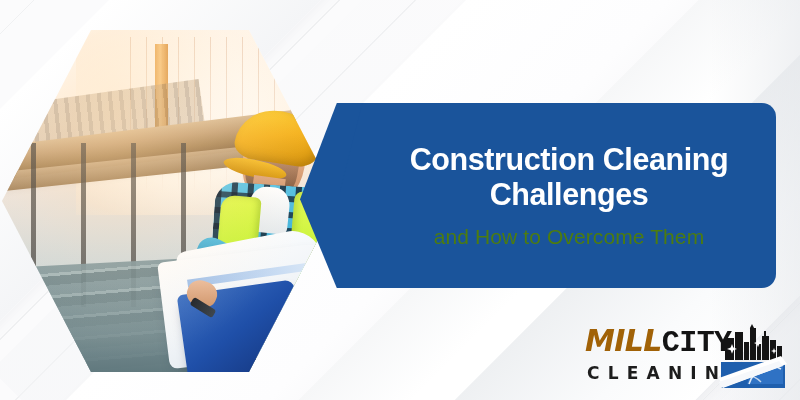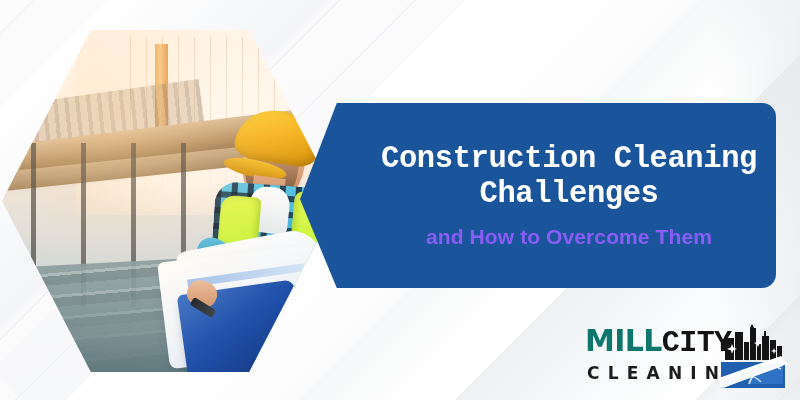--- a/index.html
+++ b/index.html
@@ -377,32 +377,32 @@
     width: 428px;
     height: 185px;
     display: flex;
     flex-direction: column;
     align-items: center;
     justify-content: center;
     padding: 0 12px 0 26px;
   }
   .headline {
     color: #ffffff;
-    font-family: Liberation Mono, monospace;
+    font-family: Liberation Sans, sans-serif;
     font-weight: 700;
     font-size: 30.5px;
     line-height: 1.16;
     text-align: center;
     letter-spacing: -0.4px;
     white-space: pre-line;
   }
   .subheadline {
-    color: #8b5cf6;
+    color: #4d7c0f;
     font-family: "Liberation Sans", sans-serif;
-    font-weight: 700;
+    font-weight: 400;
     font-size: 21px;
     line-height: 1.2;
     text-align: center;
     margin-top: 12px;
     letter-spacing: 0.1px;
   }
 
   
   .logo {
     position: absolute;
@@ -414,21 +414,21 @@
   .logo-wordmark {
     position: absolute;
     left: 0; top: 4px;
     font-family: "DejaVu Sans", sans-serif;
     font-weight: 700;
     font-size: 30px;
     letter-spacing: -0.6px;
     line-height: 1;
     white-space: nowrap;
   }
-  .logo-mill { color: #0f766e; }
+  .logo-mill { color: #a16207; font-style: italic; }
   .logo-city { color: #141414; font-family: Liberation Mono, monospace; }
   .logo-cleaning {
     position: absolute;
     left: 2px; top: 41px;
     font-family: "DejaVu Sans", sans-serif;
     font-weight: 600;
     font-size: 17px;
     letter-spacing: 8.2px;
     color: #1d1d1d;
     white-space: nowrap;

